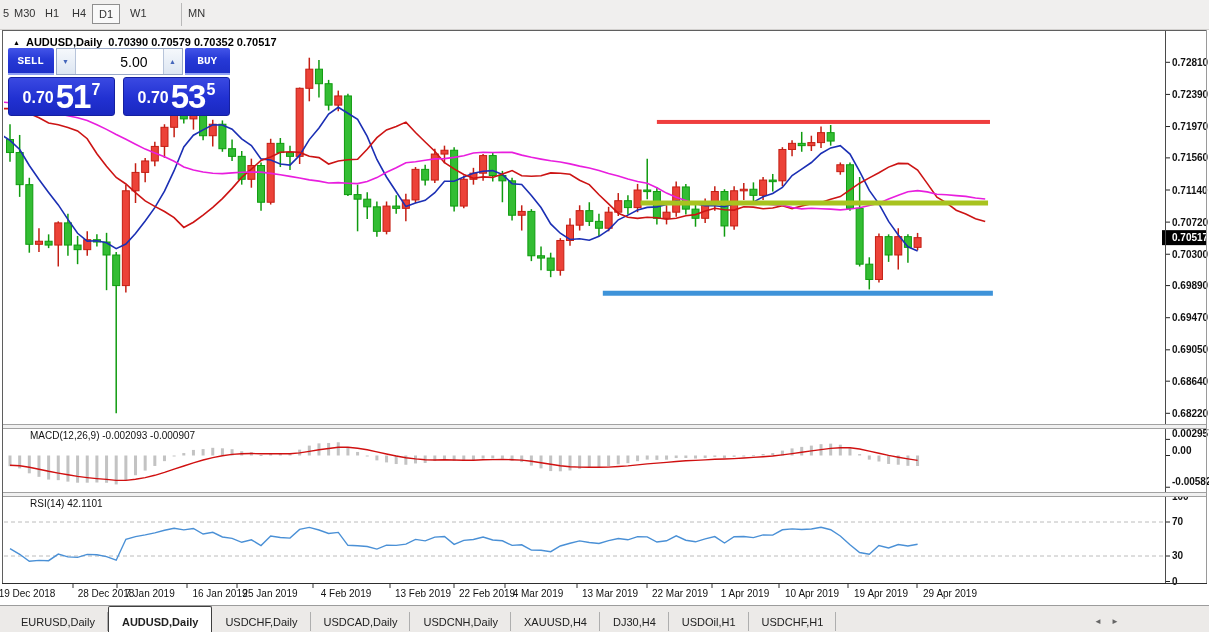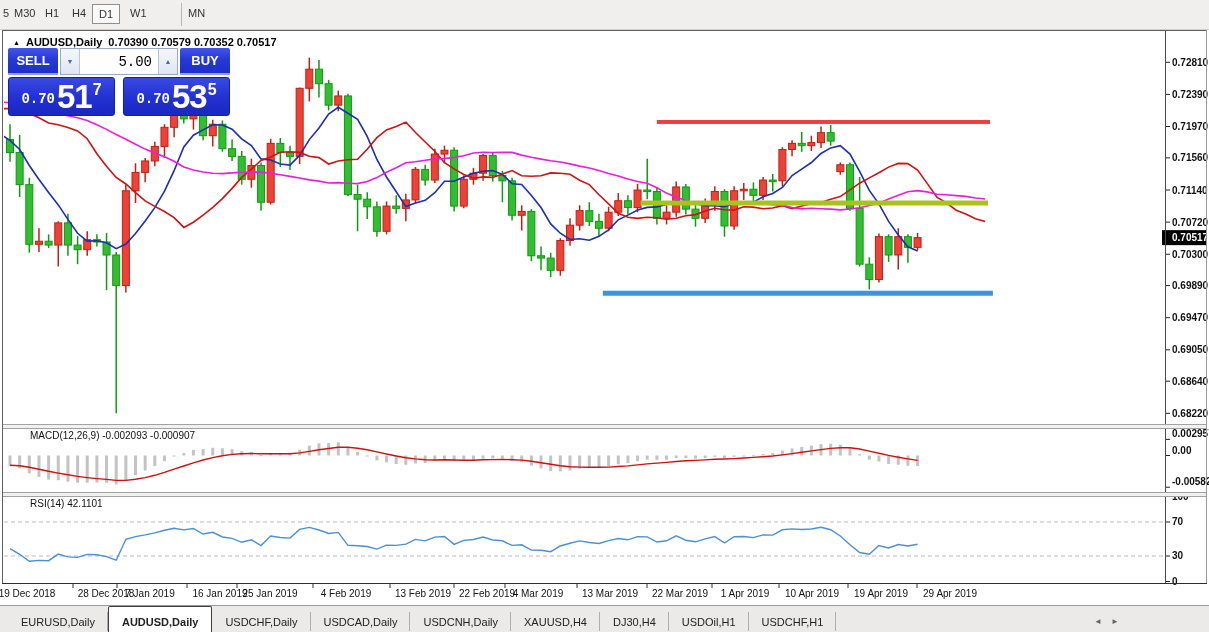--- a/index.html
+++ b/index.html
@@ -29,34 +29,34 @@
     font-size:11px; font-weight:700; color:#000; z-index:7; }
   .title-marker { font-size:7px; line-height:1; }
   
   .ind-label { position:absolute; font-size:10px; color:#111; z-index:7;padding-left:22px; }
   #macd-label { left:8px; top:430px; }
   #rsi-label  { left:8px; top:498px; }
   
   .tp { position:absolute; left:8px; top:48px; width:222px; z-index:10; }
   .tp-row1 { display:flex; height:27px; }
   .btn-sell,.btn-buy { width:54px; background:linear-gradient(#4355e9,#2639d6 45%,#1e2fc9);
-    color:#fff; font-size:13px; font-weight:700; display:flex; align-items:center; justify-content:center;
-    border-bottom:2px solid #8fa0f4; box-sizing:border-box; border-radius:2px 2px 0 0; cursor:pointer; }
+    color:#fff; font-size:11px; font-weight:700; display:flex; align-items:center; justify-content:center;
+    border-bottom:2px solid #8fa0f4; box-sizing:border-box; border-radius:2px 2px 0 0; cursor:pointer;font-family:Liberation Mono, monospace; }
   .spin-group { display:flex; margin:0 2px; border:1px solid #98a8c8; background:#fff; box-sizing:border-box; }
   .spin-btn { width:18px; background:linear-gradient(#f5f8fc,#dde6f2); color:#4466bb; font-size:7px;
     display:flex; align-items:center; justify-content:center; cursor:pointer; }
   .spin-btn.down { border-right:1px solid #b7c4da; }
   .spin-btn.up   { border-left:1px solid #b7c4da; }
   .vol-input { width:70px; border:none; outline:none; text-align:right; font-size:14px;
-    padding-right:6px; font-family:Liberation Mono, monospace; color:#000; }
+    padding-right:15px; font-family:Liberation Sans, sans-serif; color:#000; }
   .tp-row2 { display:flex; margin-top:2px; gap:8px; height:39px; }
   .price-box { flex:1; background:linear-gradient(#3a49e2,#2131d2 55%,#1a28c0); border:1px solid #1520a0;
     border-radius:3px; color:#fff; display:flex; align-items:flex-end; justify-content:center;
     padding:1px 4px 3px; cursor:pointer; }
-  .pb-prefix { font-size:14px; font-weight:700; margin:0 2px 5px 0;font-family:Liberation Mono, monospace; }
+  .pb-prefix { font-size:16px; font-weight:700; margin:0 2px 5px 0; }
   .pb-big { font-size:33px; font-weight:700; line-height:0.95; letter-spacing:-1px; }
   .pb-sup { font-size:16px; font-weight:700; margin:2px 0 0 1px; align-self:flex-start; }
   
   .tabbar { position:absolute; left:0; top:605px; width:1209px; height:32px; background:#eceae8;
     border-top:1px solid #9c9c9c; display:flex; align-items:stretch; padding-left:8px;
     box-sizing:border-box; z-index:20; }
   .tab { font-size:11px; color:#222; display:flex; align-items:center; padding:0 13px;
     position:relative; cursor:pointer; white-space:nowrap; }
   .tab:not(.active)::after { content:''; position:absolute; right:0; top:6px; bottom:6px;
     width:1px; background:#aeaeae; }

